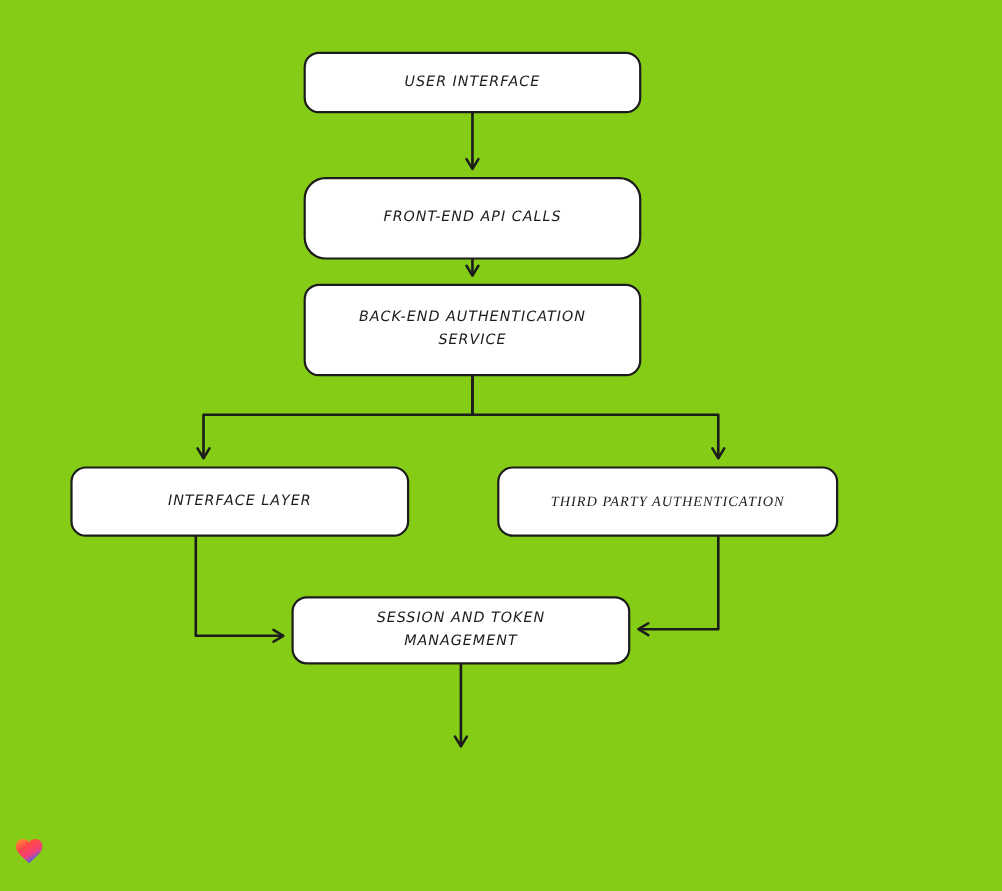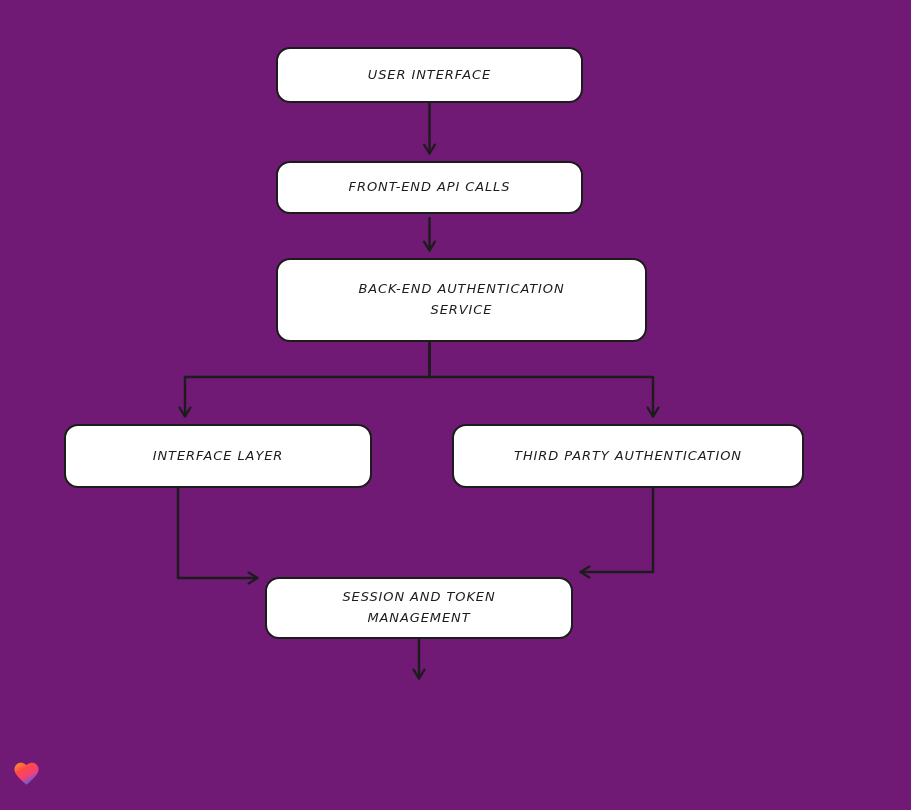--- a/index.html
+++ b/index.html
@@ -3,21 +3,21 @@
 <meta charset="utf-8">
 <style>
   * { margin: 0; padding: 0; box-sizing: border-box; }
   html, body { background: #ffffff; }
   body { font-family: "DejaVu Sans", sans-serif; }
 
   .canvas {
     position: relative;
     width: 911px;
     height: 810px;
-    background: #701a75;
+    background: #84cc16;
     overflow: hidden;
   }
 
   .edges {
     position: absolute;
     inset: 0;
     width: 911px;
     height: 810px;
     pointer-events: none;
   }
@@ -42,25 +42,25 @@
     white-space: nowrap;
   }
 
   .node .label.two-line {
     white-space: normal;
     max-width: 215px;
   }
 
   
   #n-ui        { left: 276px; top:  47px; width: 307px; height: 56px; }
-  #n-api       { left: 276px; top: 161px; width: 307px; height: 53px; }
-  #n-backend   { left: 276px; top: 258px; width: 371px; height: 84px; }
+  #n-api       { left: 276px; top: 161px; width: 307px; height: 75px; border-radius: 20px; }
+  #n-backend   { left: 276px; top: 258px; width: 307px; height: 84px; }
   #n-db        { left:  64px; top: 424px; width: 308px; height: 64px; }
-  #n-third     { left: 452px; top: 424px; width: 352px; height: 64px; }
-  #n-session   { left: 265px; top: 542px; width: 308px; height: 62px; margin-top: 35px; }
+  #n-third     { left: 452px; top: 424px; width: 310px; height: 64px; font-family: Liberation Serif, serif; }
+  #n-session   { left: 265px; top: 542px; width: 308px; height: 62px; }
   #n-security  { left: 268px; top: 686px; width: 305px; height: 58px; }
 
   .logo {
     position: absolute;
     left: 12px;
     top: 759px;
     width: 29px;
     height: 29px;
     display: flex;
     align-items: center;

